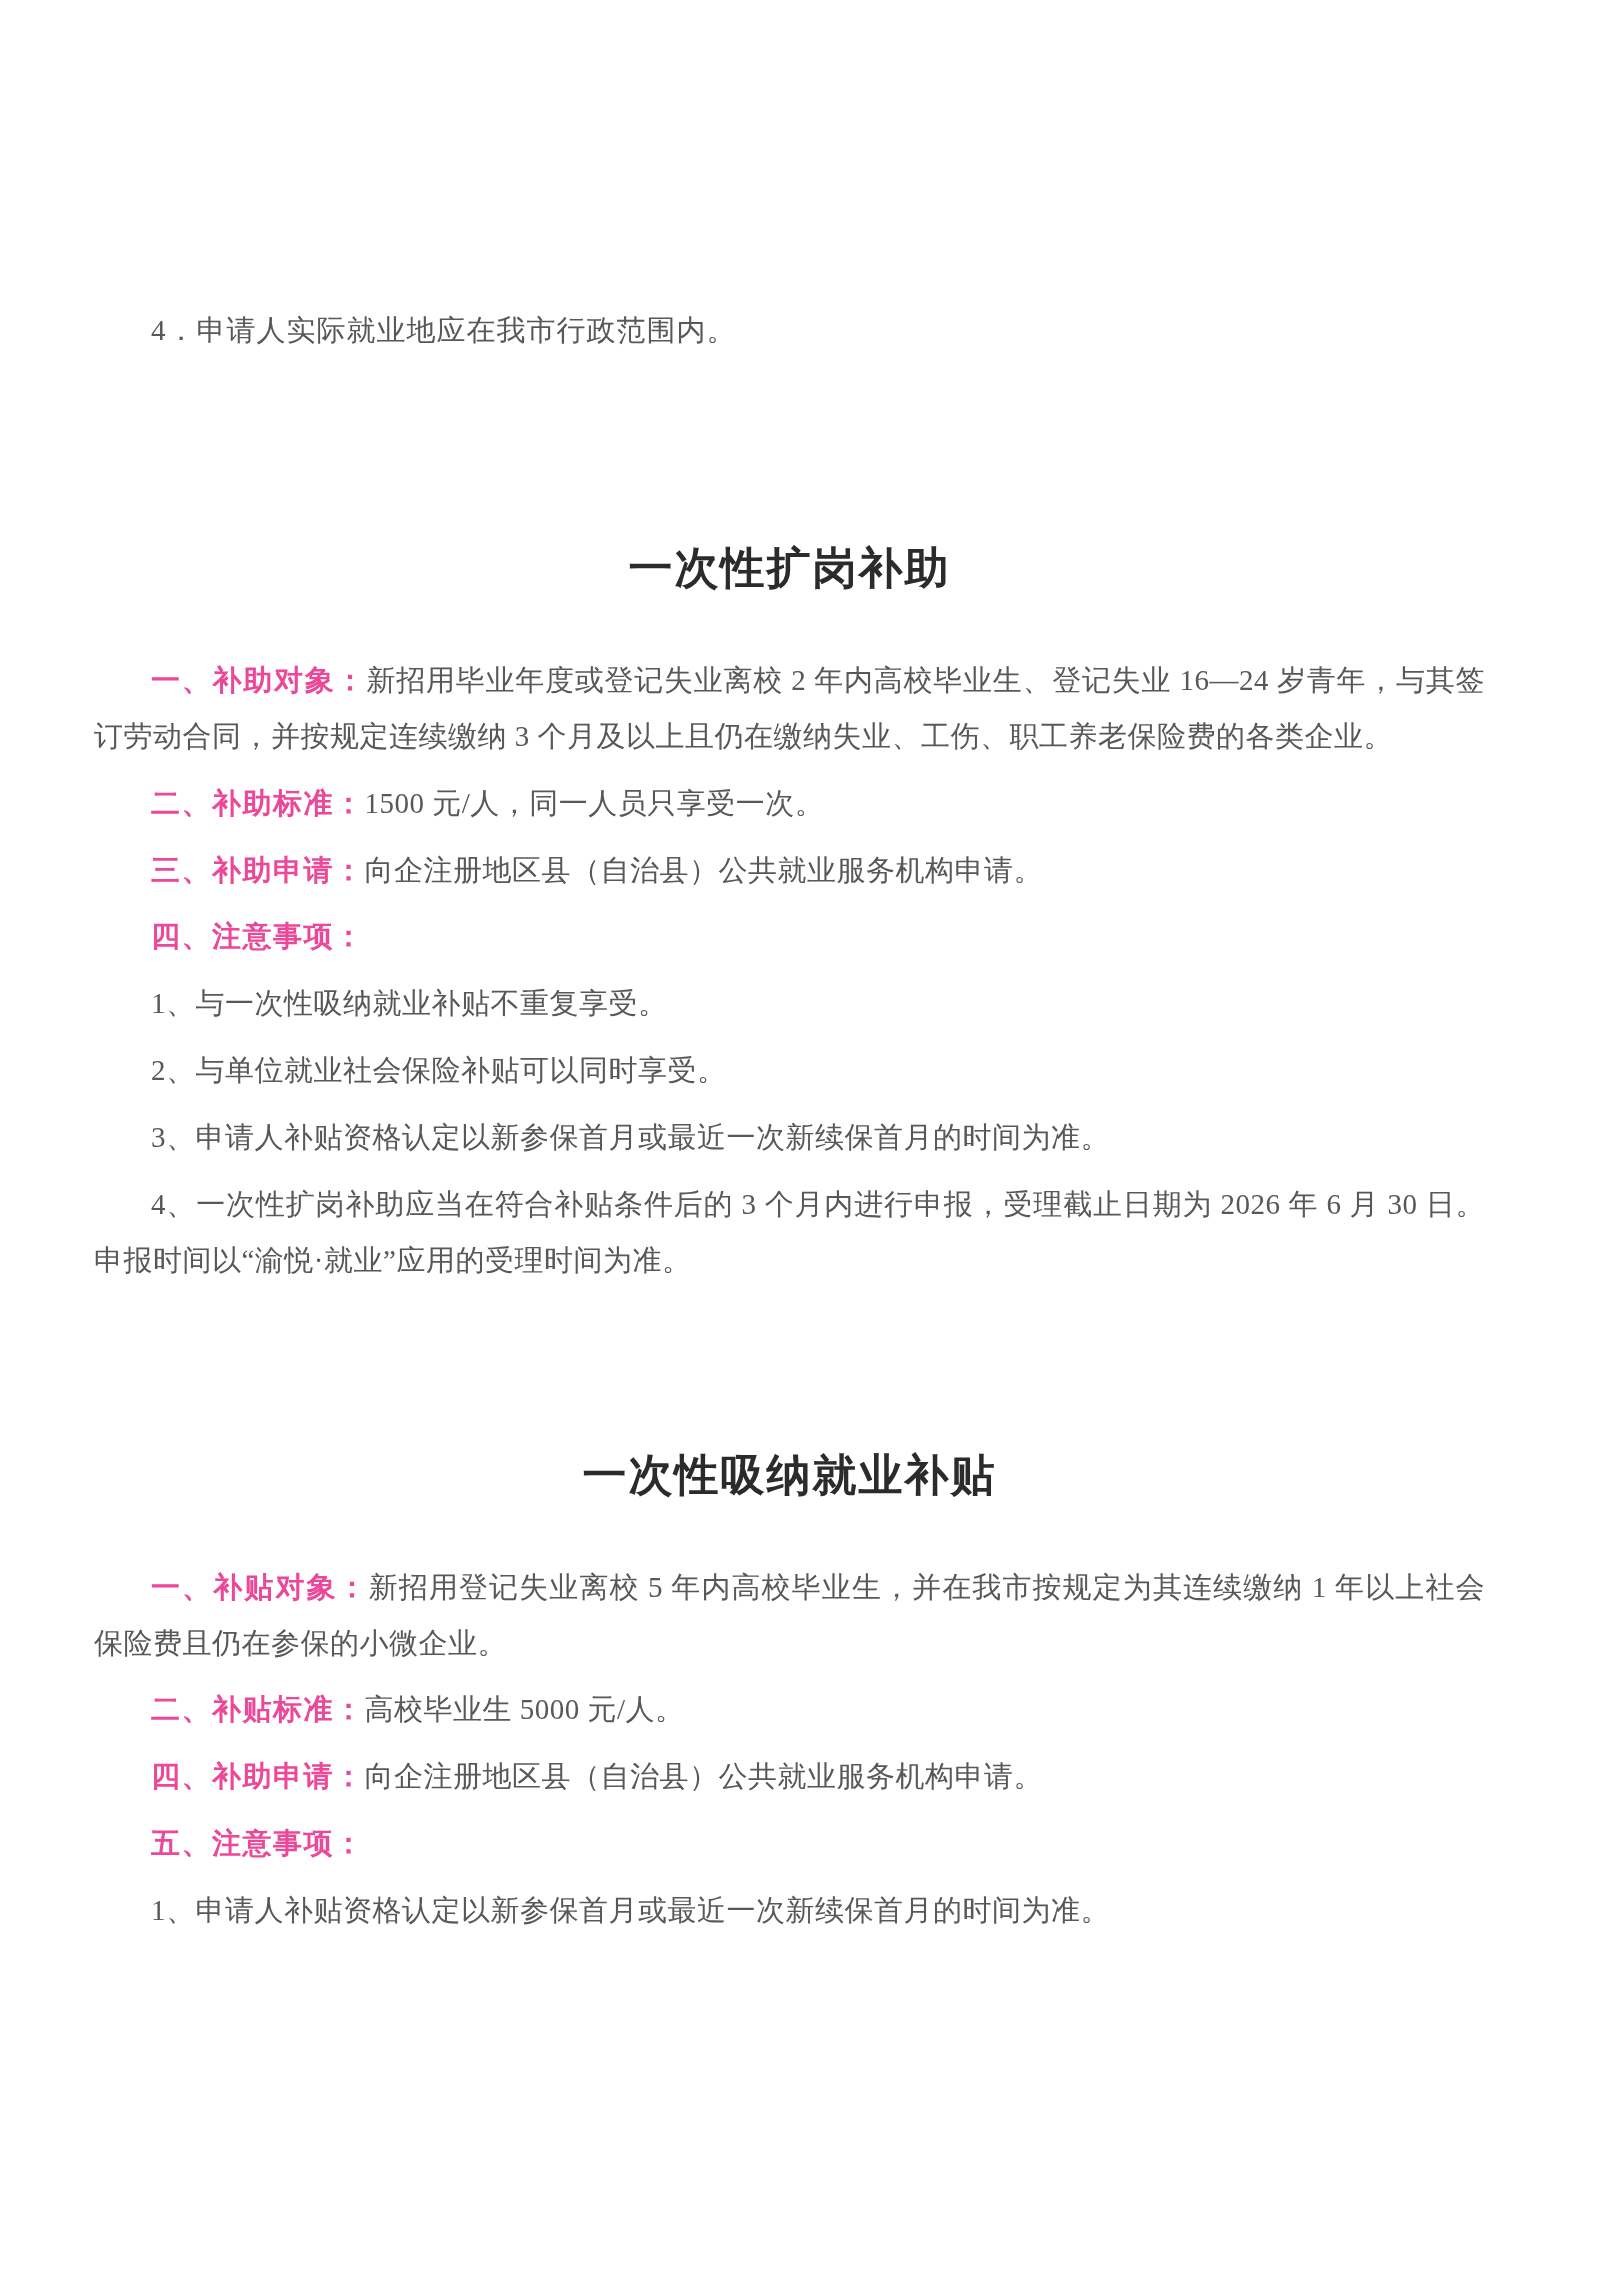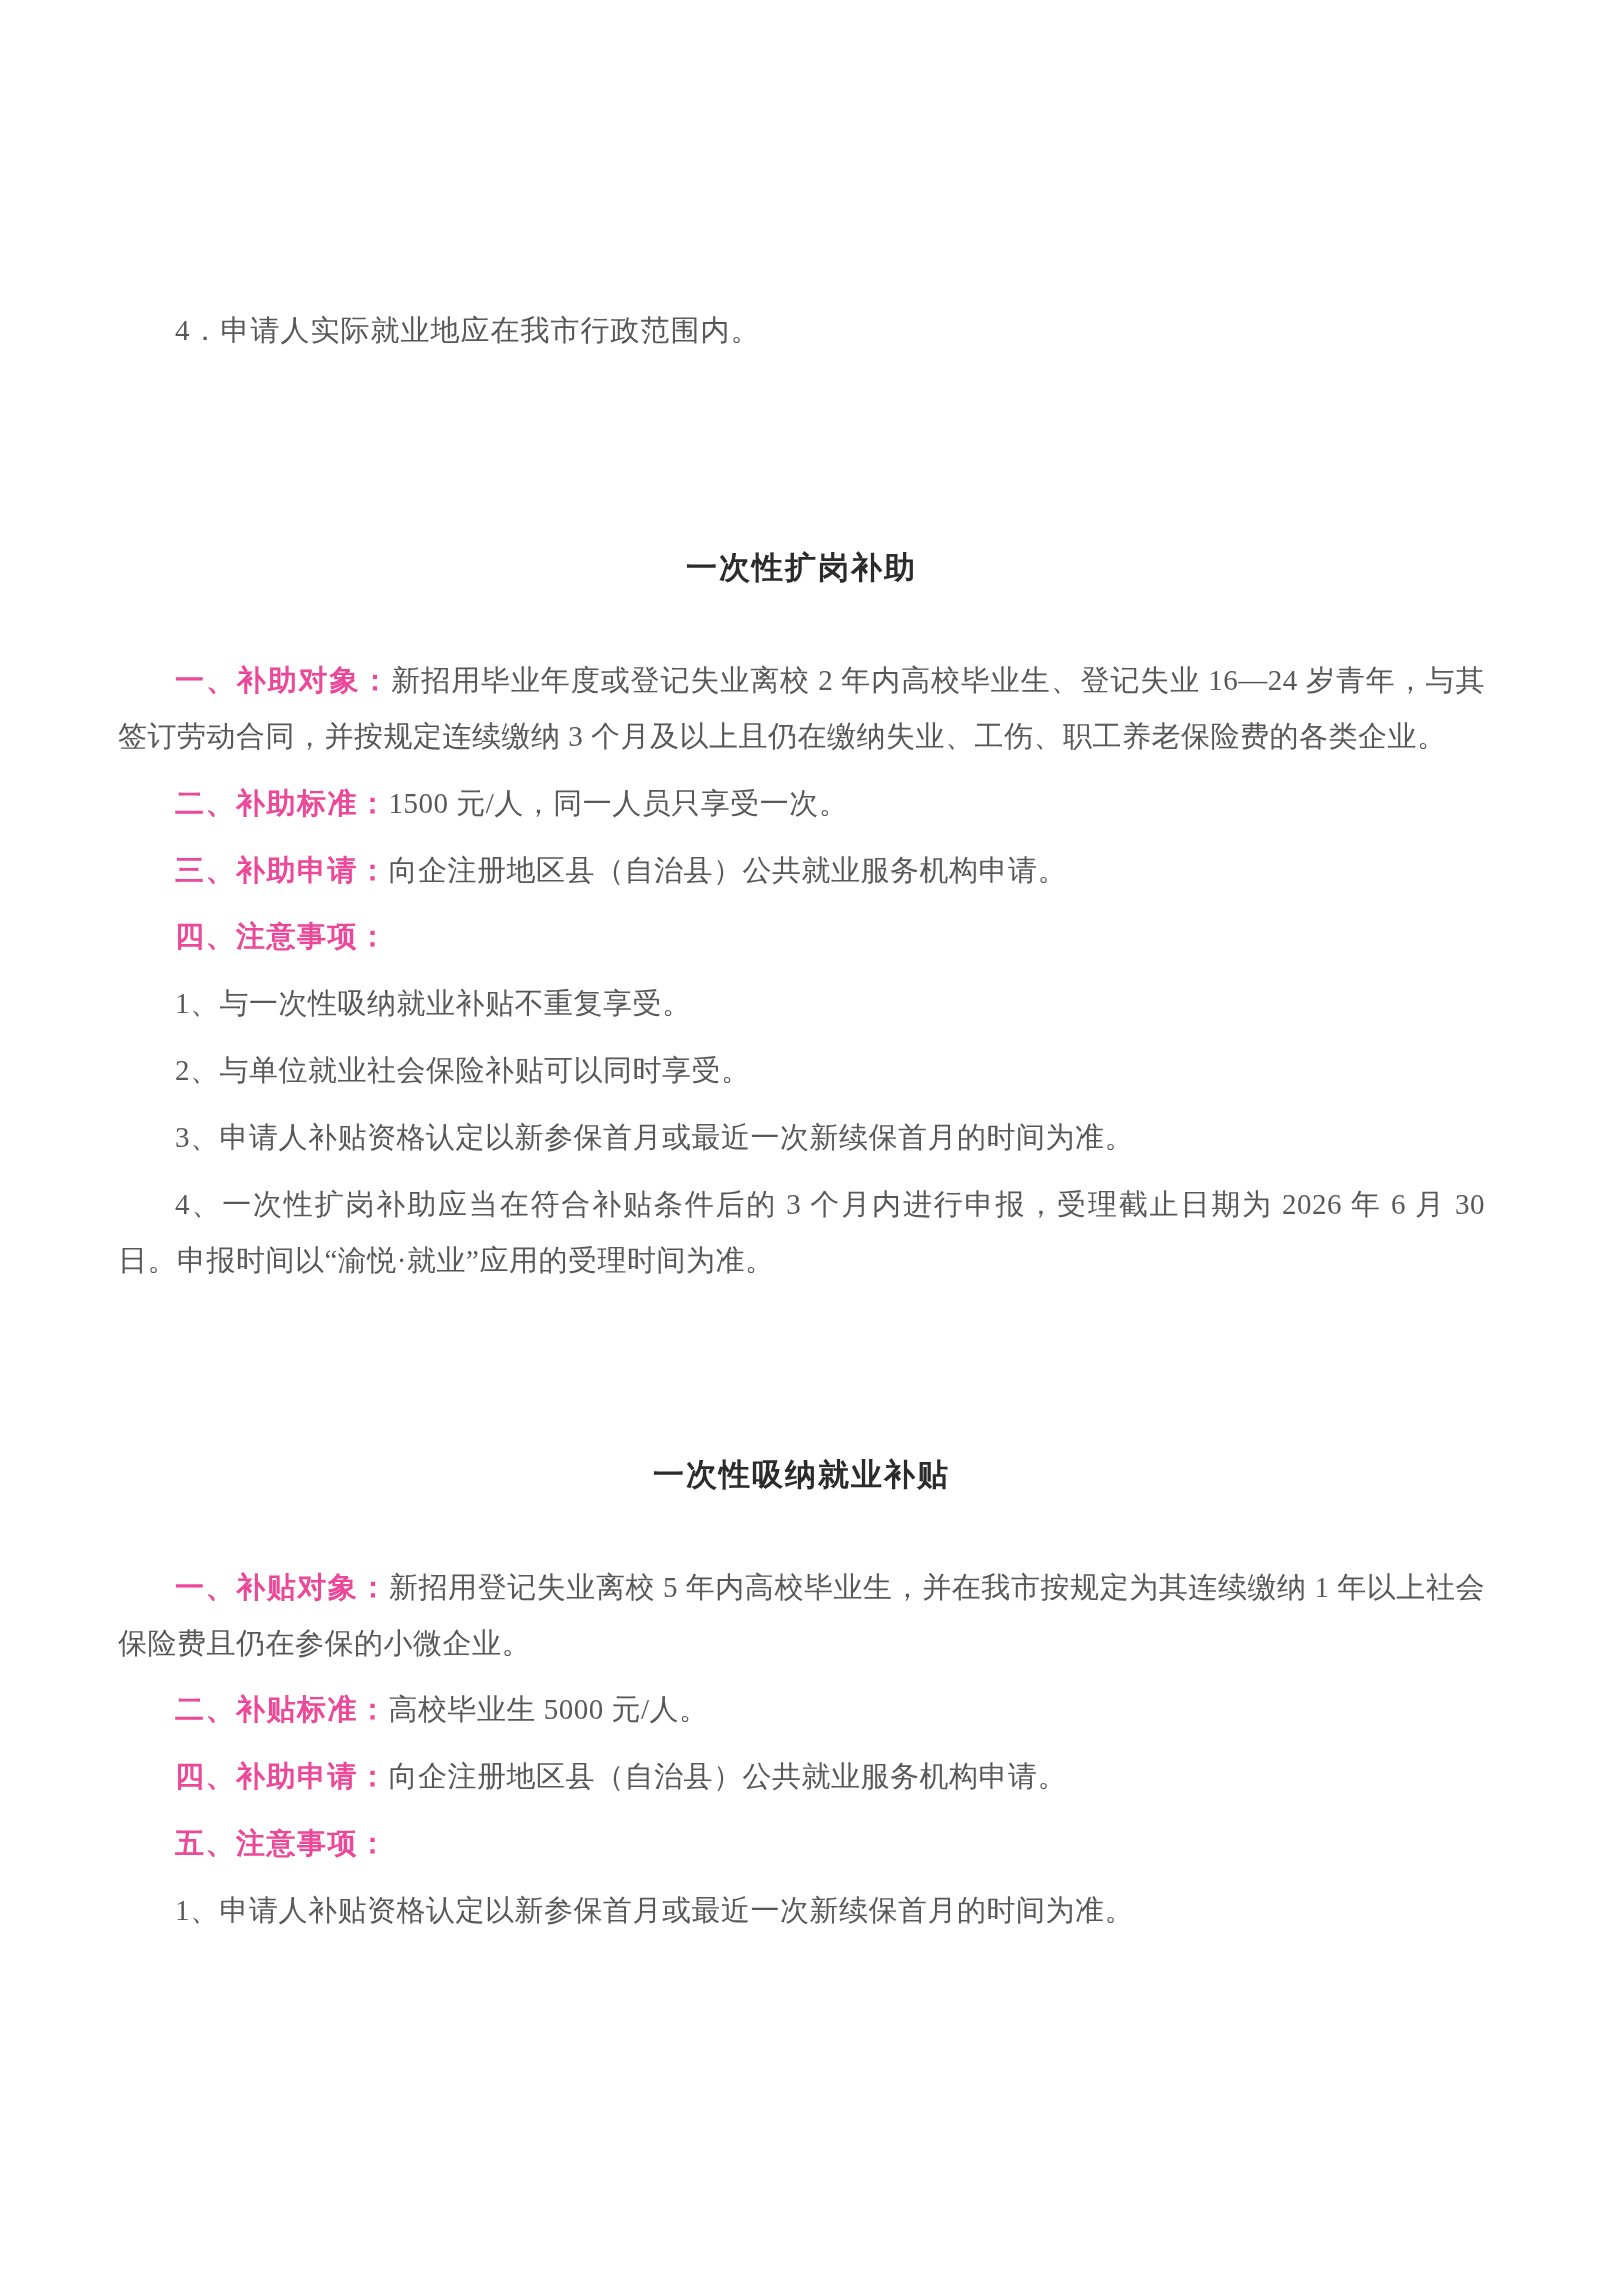--- a/index.html
+++ b/index.html
@@ -6,35 +6,35 @@
     margin: 0;
     padding: 0;
     background: #ffffff;
   }
   .page {
     position: relative;
     width: 1620px;
     height: 2128px;
     background: #ffffff;
     box-sizing: border-box;
-    padding: 302px 135px 0 118px;
+    padding: 302px 135px 0 94px;
     font-family: "Liberation Serif", "DejaVu Serif", serif;
     font-size: 29px;
     line-height: 56px;
     color: #585858;
     overflow: hidden;
   }
   .clause {
     text-indent: 57px;
     letter-spacing: 1px;
   }
   .section-title {
     font-family: "Liberation Sans", "DejaVu Sans", sans-serif;
     font-weight: bold;
-    font-size: 31px;
+    font-size: 44px;
     line-height: 51px;
     color: #2b2b2b;
     text-align: center;
     letter-spacing: 2px;
     margin-top: 184px;
   }
   .section-title.second {
     margin-top: 161px;
   }
   .item {

